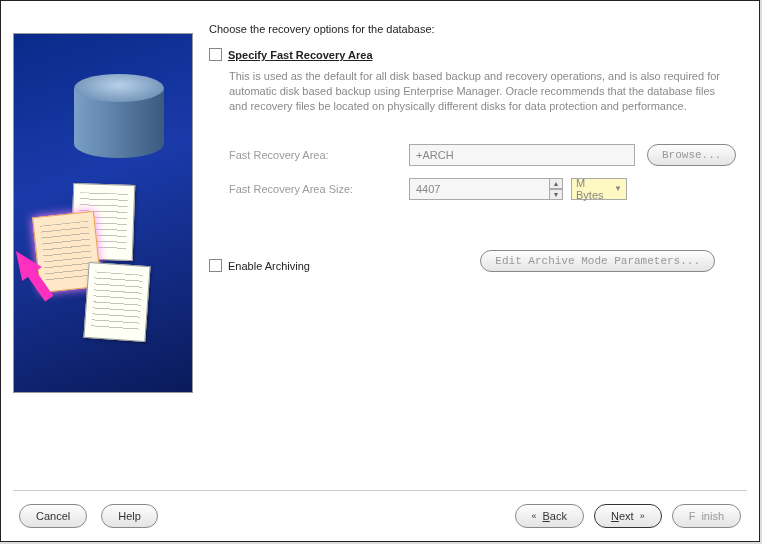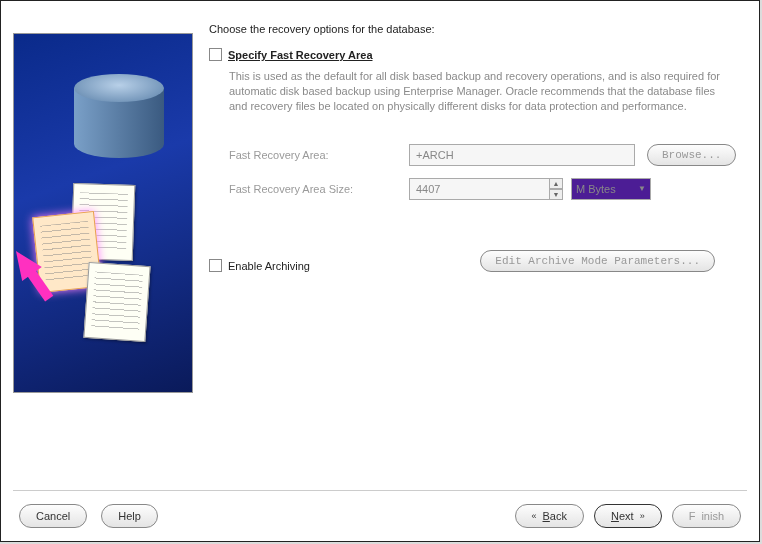--- a/index.html
+++ b/index.html
@@ -35,21 +35,21 @@
 .chk { width: 13px; height: 13px; border: 1px solid #888; background: #fff; margin-right: 6px; margin-top: 1px; }
 .chk-label { font-weight: bold; color: #222; text-decoration: underline; }
 .desc { color: #8a8a8a; margin: 2px 0 22px 24px; line-height: 1.35; max-width: 500px; }
 
 .form-row { display: flex; align-items: center; margin: 8px 0 4px 24px; }
 .form-label { width: 180px; color: #9a9a9a; }
 .text-input { width: 226px; height: 22px; border: 1px solid #aaa; background: #f6f6f6; color: #888; padding: 0 6px; display: flex; align-items: center; }
 .spinner-wrap { display: flex; align-items: center; }
 .spinner-btns { width: 14px; height: 22px; display: flex; flex-direction: column; margin-left: -1px; }
 .sp { flex: 1; border: 1px solid #aaa; background: #eee; display: flex; align-items: center; justify-content: center; font-size: 7px; color: #666; }
-.unit { width: 80px; height: 22px; border: 1px solid #aaa; background: #4c1d95; color: #888; margin-left: 8px; display: flex; align-items: center; justify-content: space-between; padding: 0 4px; }
+.unit { width: 56px; height: 22px; border: 1px solid #aaa; background: #fef9c3; color: #888; margin-left: 8px; display: flex; align-items: center; justify-content: space-between; padding: 0 4px; }
 .unit .dd { font-size: 8px; color: #888; }
 
 .pill-btn { height: 22px; padding: 4px 14px; border: 1px solid #888; border-radius: 11px; background: linear-gradient(#fdfdfd, #e4e4e4); color: #555; display: inline-flex; align-items: center; justify-content: center; cursor: default; font-family: Liberation Mono, monospace; }
 .pill-btn.small { margin-left: 12px; }
 .pill-btn.disabled { color: #999; }
 
 .flv-row { display: flex; justify-content: flex-end; margin-top: auto; padding: 14px 6px 8px 0; }
 
 .footer-sep { height: 1px; background: #ccc; margin: 0 12px; }
 .footer { height: 50px; display: flex; align-items: center; padding: 0 18px; }

